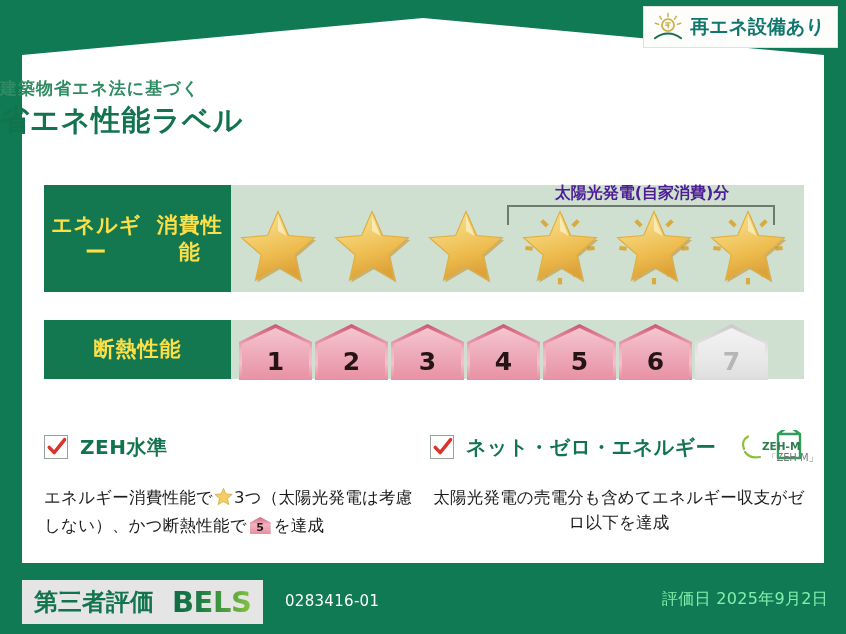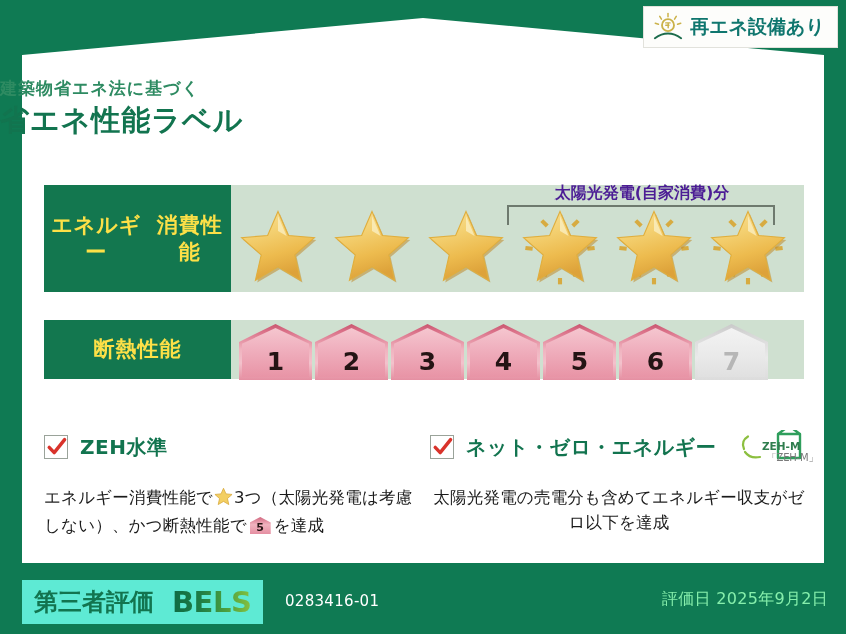--- a/index.html
+++ b/index.html
@@ -144,21 +144,21 @@
     font-size:11px;font-weight:bold;color:#2a1616;line-height:1;padding-bottom:1px;
   }
   .zehm-logo{position:relative;width:88px;height:34px;flex:0 0 auto;margin-left:2px;}
   .zehm-logo .tiny{
     position:absolute;right:0;bottom:-1px;font-size:10px;color:#7a7a7a;letter-spacing:-0.2px;
   }
 
   
   .footer-left{
     position:absolute;left:22px;bottom:10px;height:44px;
-    background:#5eead4;display:flex;align-items:center;padding:0 12px;
+    background:#e5e5e5;display:flex;align-items:center;padding:0 12px;
     box-sizing:border-box;z-index:9;
   }
   .f-daisan{color:#12744f;font-size:24px;font-weight:bold;letter-spacing:0px;}
   .f-bels{
     font-size:29px;font-weight:bold;margin-left:18px;letter-spacing:-0.5px;
     background:linear-gradient(90deg,#0f6b43 0%,#1d7c46 35%,#4a9f3e 68%,#86c141 100%);
     -webkit-background-clip:text;background-clip:text;color:transparent;
     -webkit-text-fill-color:transparent;
   }
   .f-num{

